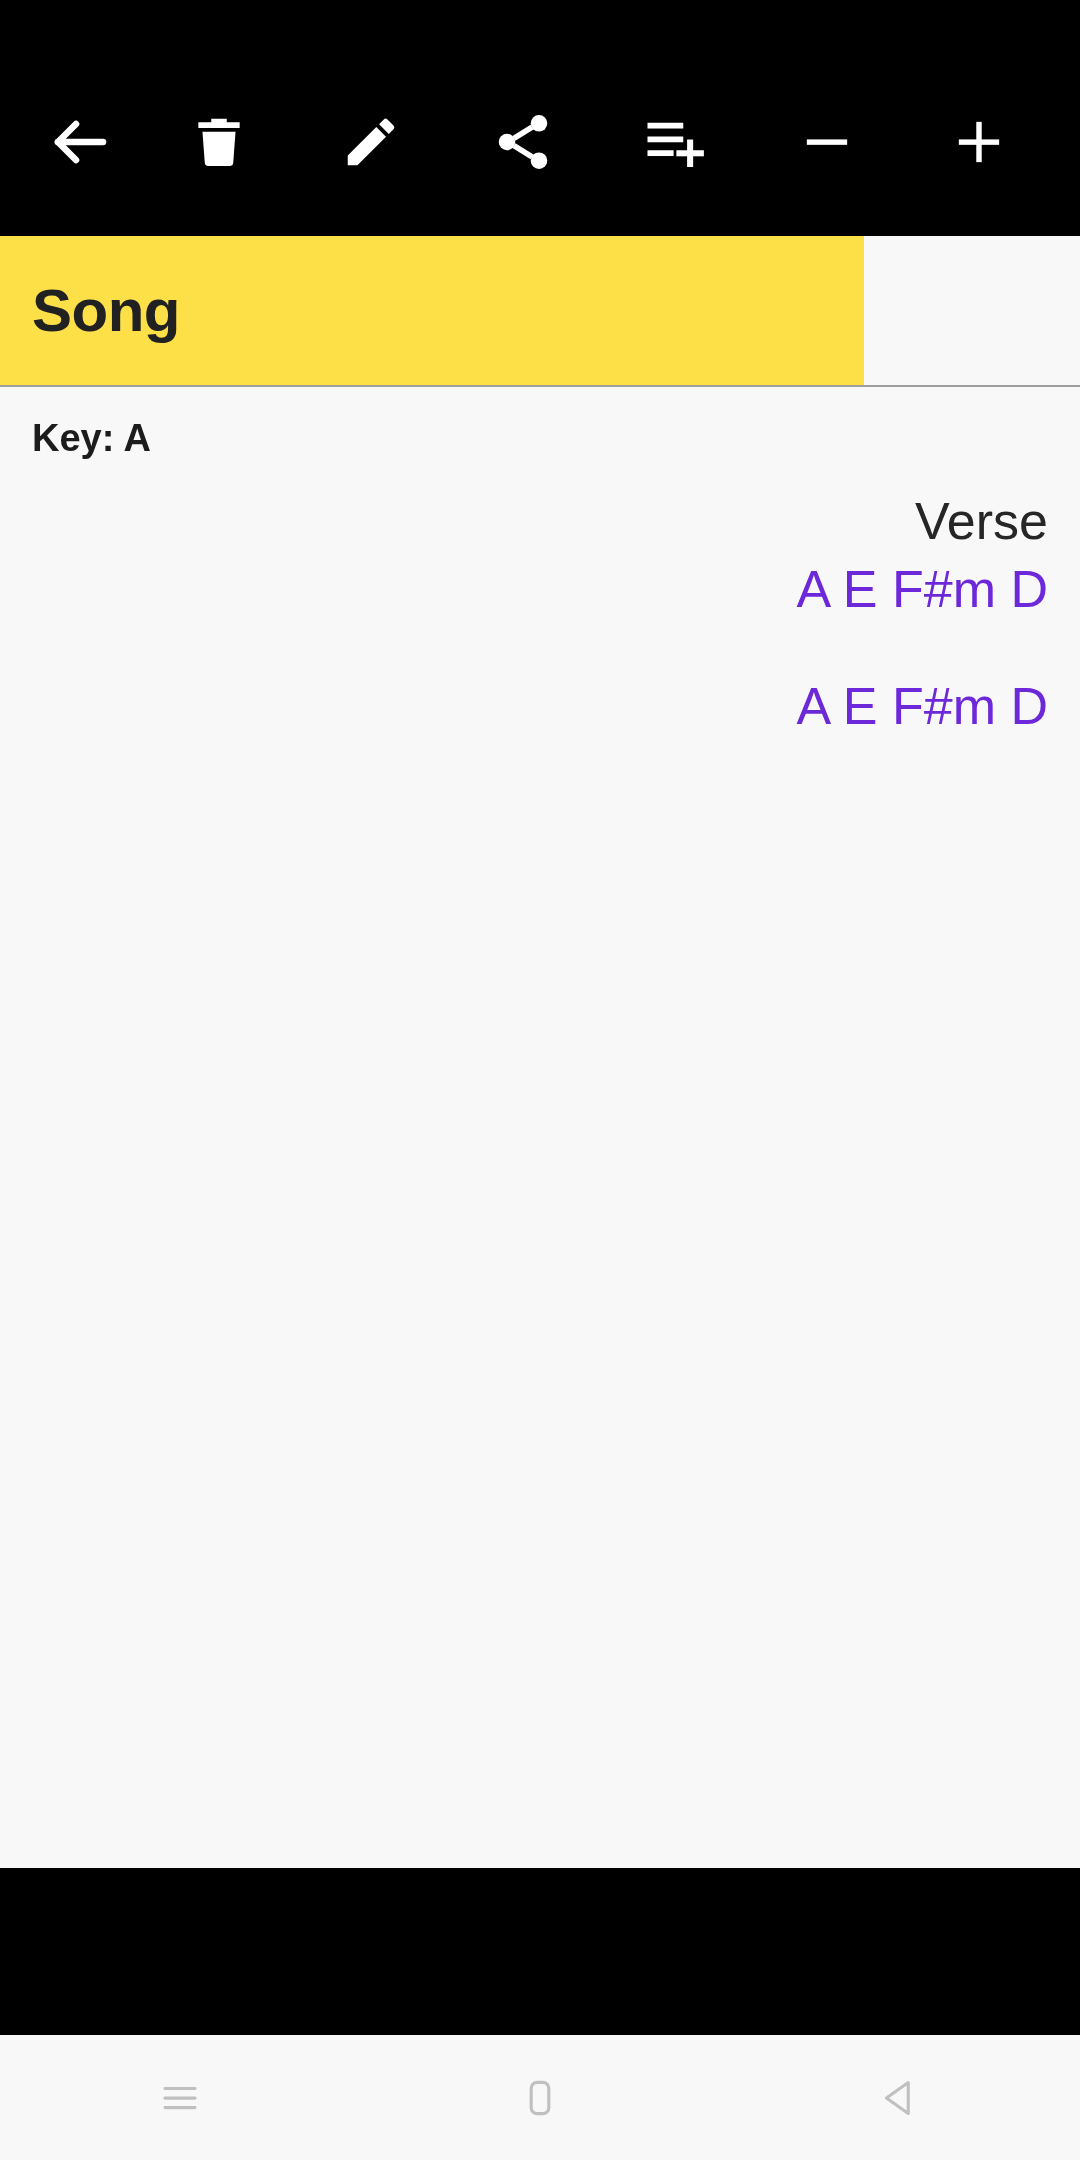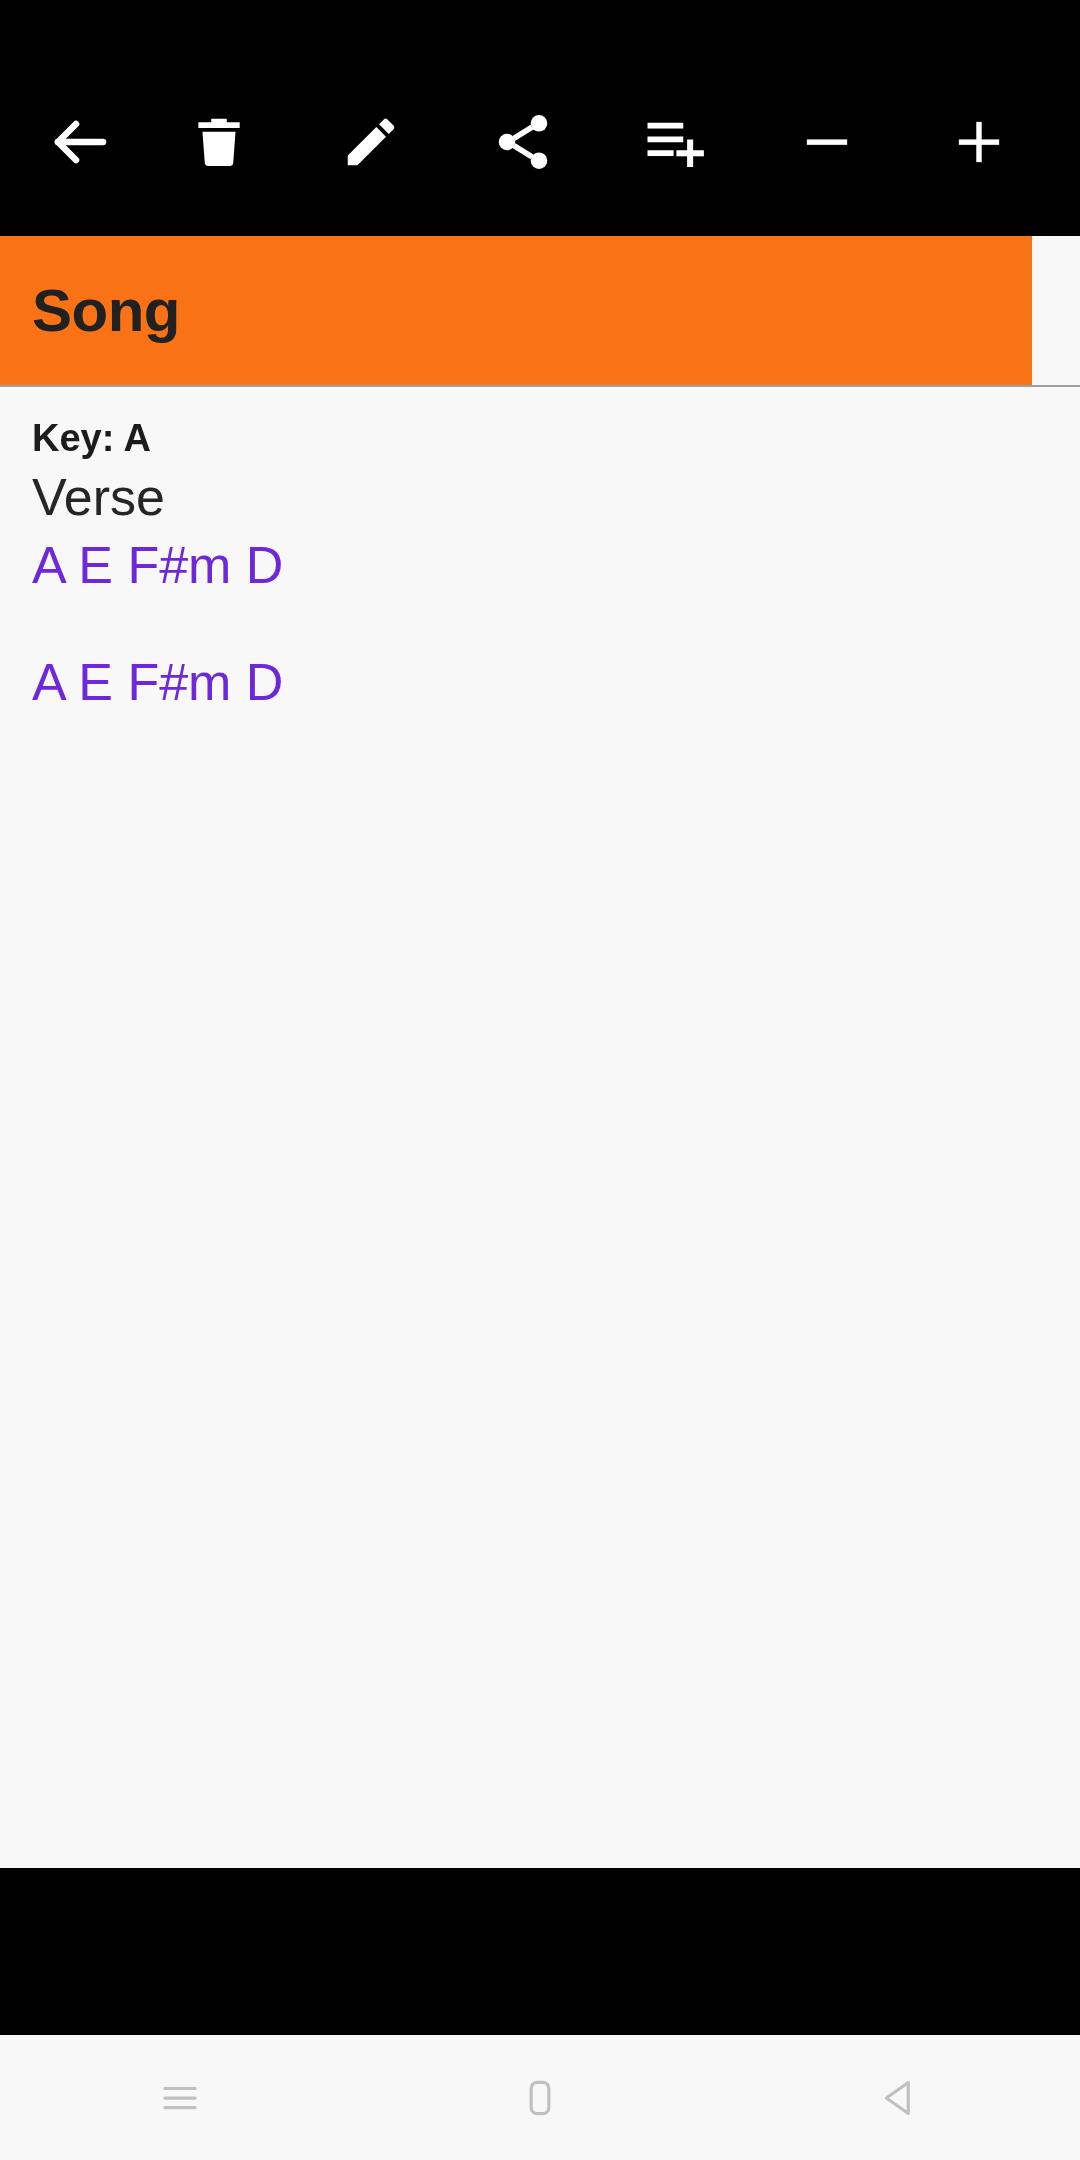--- a/index.html
+++ b/index.html
@@ -35,22 +35,22 @@
     flex:0 0 auto;
   }
   .tb-btn svg { display:block; }
   .tb-back   { width:140px; padding-left:18px; }
   .tb-mid    { width:146px; }
   .tb-gap    { flex:1 1 auto; }
 
   
   .title-block {
     position:absolute; left:0; top:236px;
-    width:1032px; height:150px;
-    background:#f97316;
+    width:864px; height:150px;
+    background:#fde047;
     display:flex; align-items:center;
   }
   .song-title {
     margin-left:32px;
     font-size:60px;
     font-weight:bold;
     color:#212121;
     letter-spacing:-0.5px;
     line-height:1;
   }
@@ -66,22 +66,23 @@
     width:1080px; height:1481px;
     background:#f8f8f8;
     padding:28px 32px 0 32px;
     overflow:hidden;
   }
   .key-line {
     font-size:38px;
     font-weight:bold;
     color:#1c1c1c;
     line-height:1.25;
-  }
-  .section { margin-bottom:48px; }
+    margin-bottom:24px;
+  }
+  .section { margin-bottom:48px;text-align:right; }
   .section:last-child { margin-bottom:0; }
   .sec-name {
     font-size:52px;
     font-weight:normal;
     color:#262626;
     line-height:1.32;
   }
   .sec-chords {
     font-size:52px;
     font-weight:normal;

